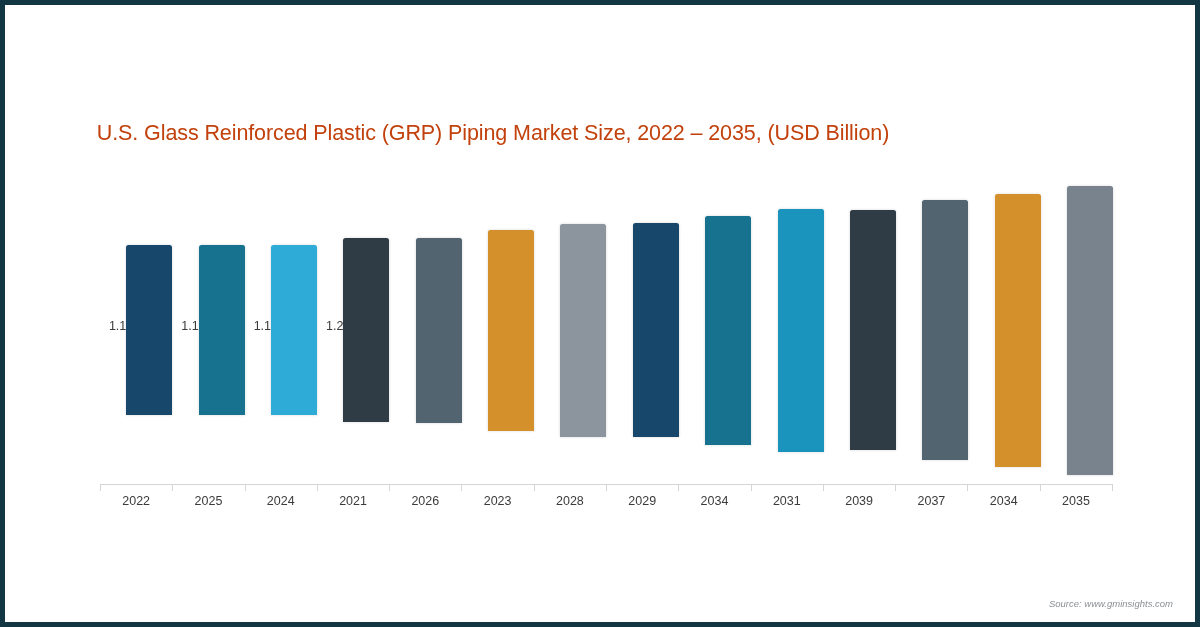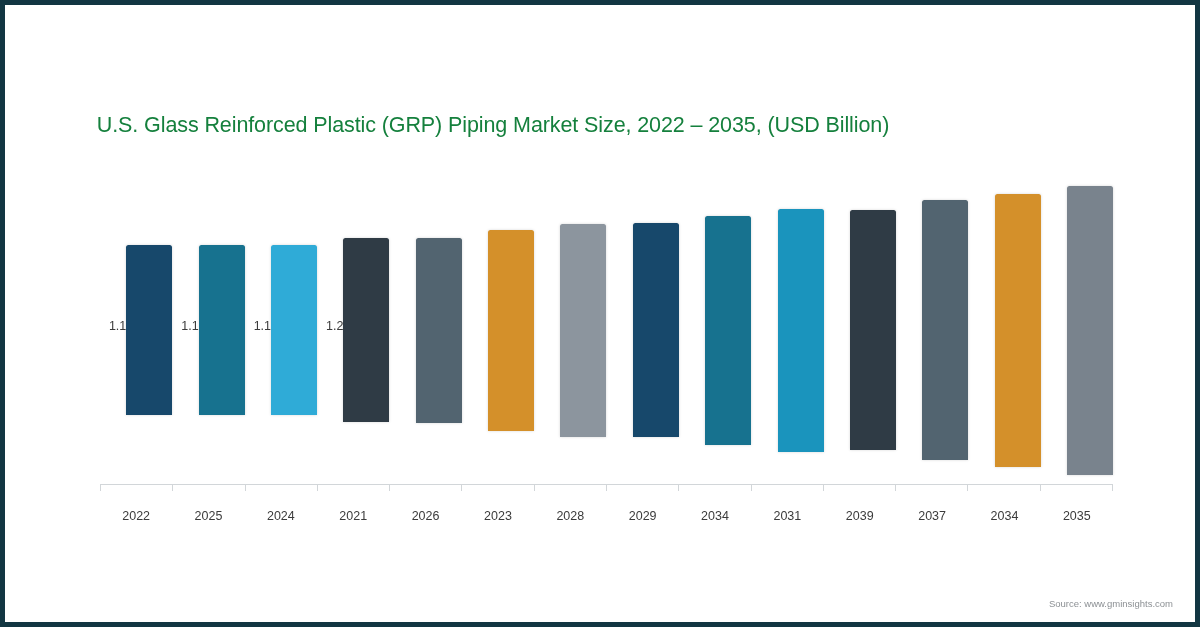--- a/index.html
+++ b/index.html
@@ -22,27 +22,27 @@
 
   #inner-canvas {
     position: absolute;
     inset: 0;
     background: #ffffff;
   }
 
   
   #chart-title {
     position: absolute;
-    top: 108px;
+    top: 116px;
     left: 0;
     width: 976px;
     text-align: center;
     font-size: 21.5px;
     font-weight: 400;
-    color: #15803d;
+    color: #c2410c;
     letter-spacing: -0.1px;
     white-space: nowrap;
   }
 
   
   #plot-area {
     position: absolute;
     left: 95px;
     top: 170px;
     width: 1013px;
@@ -111,40 +111,40 @@
     height: 6px;
     background: #d2d6d9;
   }
 
   #x-tick-labels {
     position: absolute;
     left: 95px;
     top: 489px;
     width: 1013px;
     display: flex;
-    justify-content: space-between;
-    margin-top: 15px;
+    justify-content: flex-start;
   }
 
   .x-tick-label {
     width: 72.3px;
     text-align: center;
     font-size: 12.5px;
     color: #3b3b3b;
     white-space: nowrap;
   }
 
   
   #source-note {
     position: absolute;
     right: 22px;
     bottom: 13px;
     font-size: 9.5px;
     color: #8c9094;
     white-space: nowrap;
+    font-style: italic;
   }
 </style>
 </head>
 <body>
 
 <div id="figure-frame" style="border-color: rgb(18, 54, 66);">
   <div id="inner-canvas" style="background: rgb(255, 255, 255);">
 
     <div id="chart-title">U.S. Glass Reinforced Plastic (GRP) Piping Market Size, 2022 – 2035, (USD Billion)</div>
 

